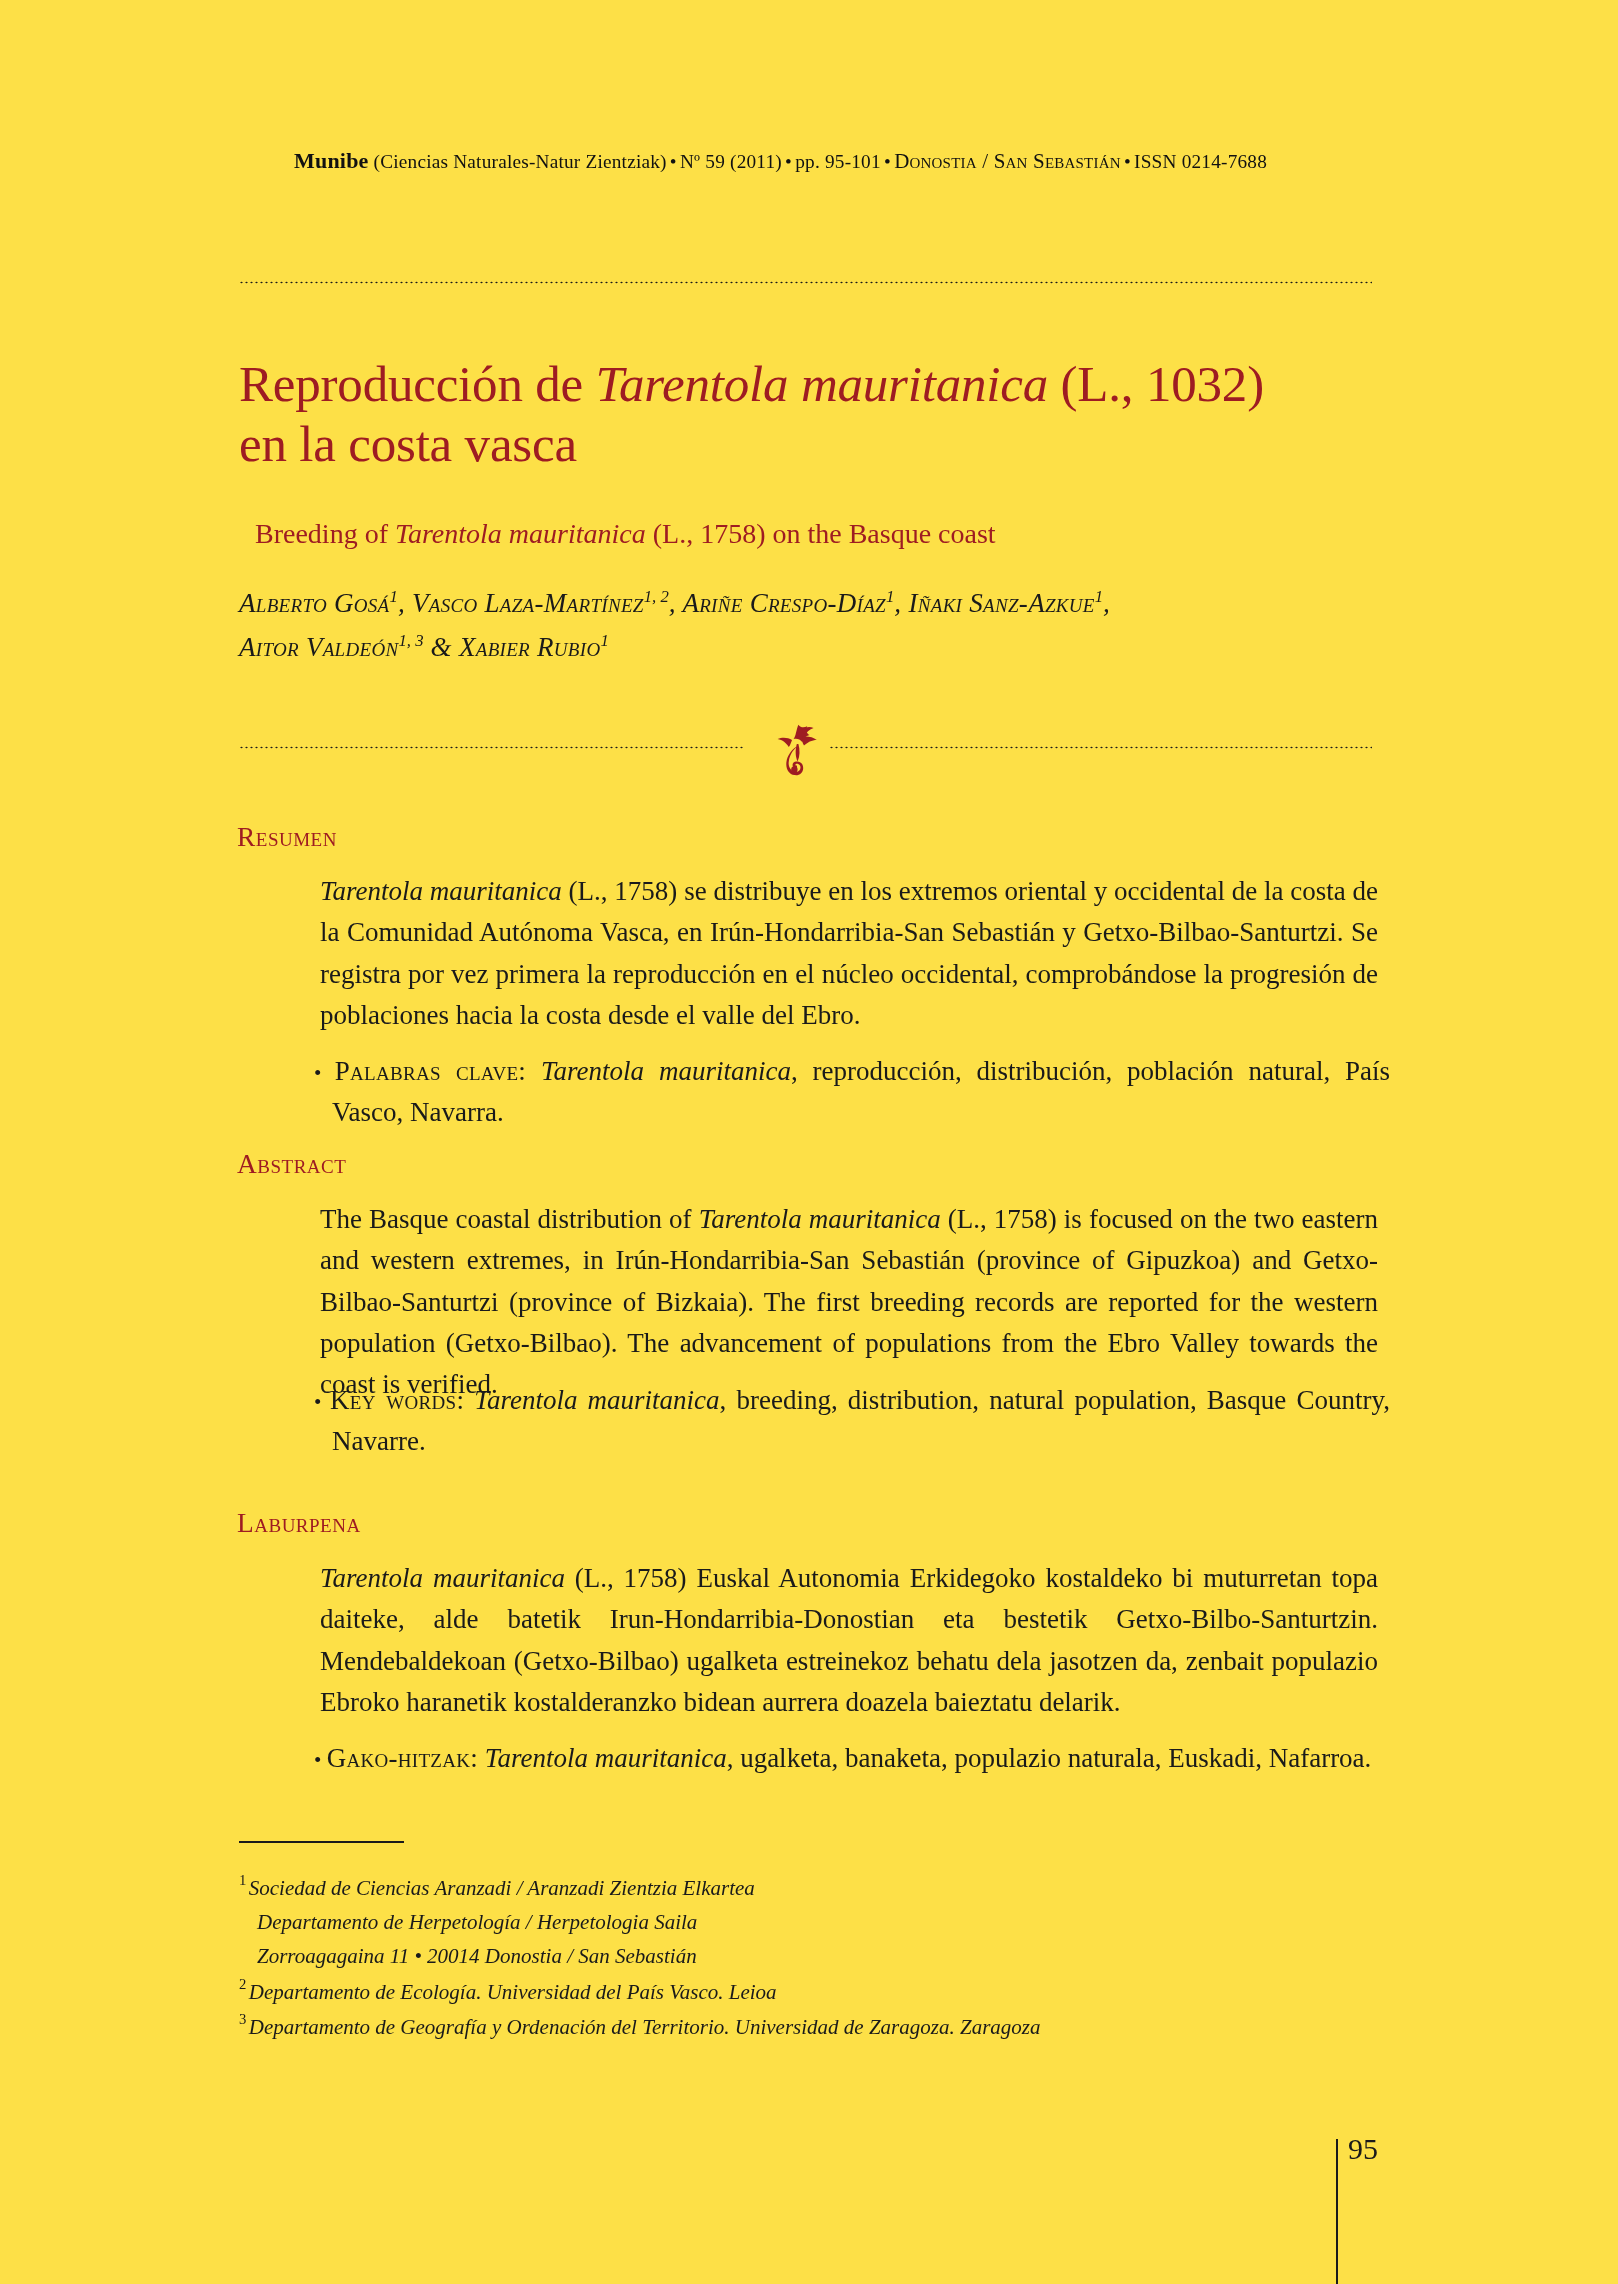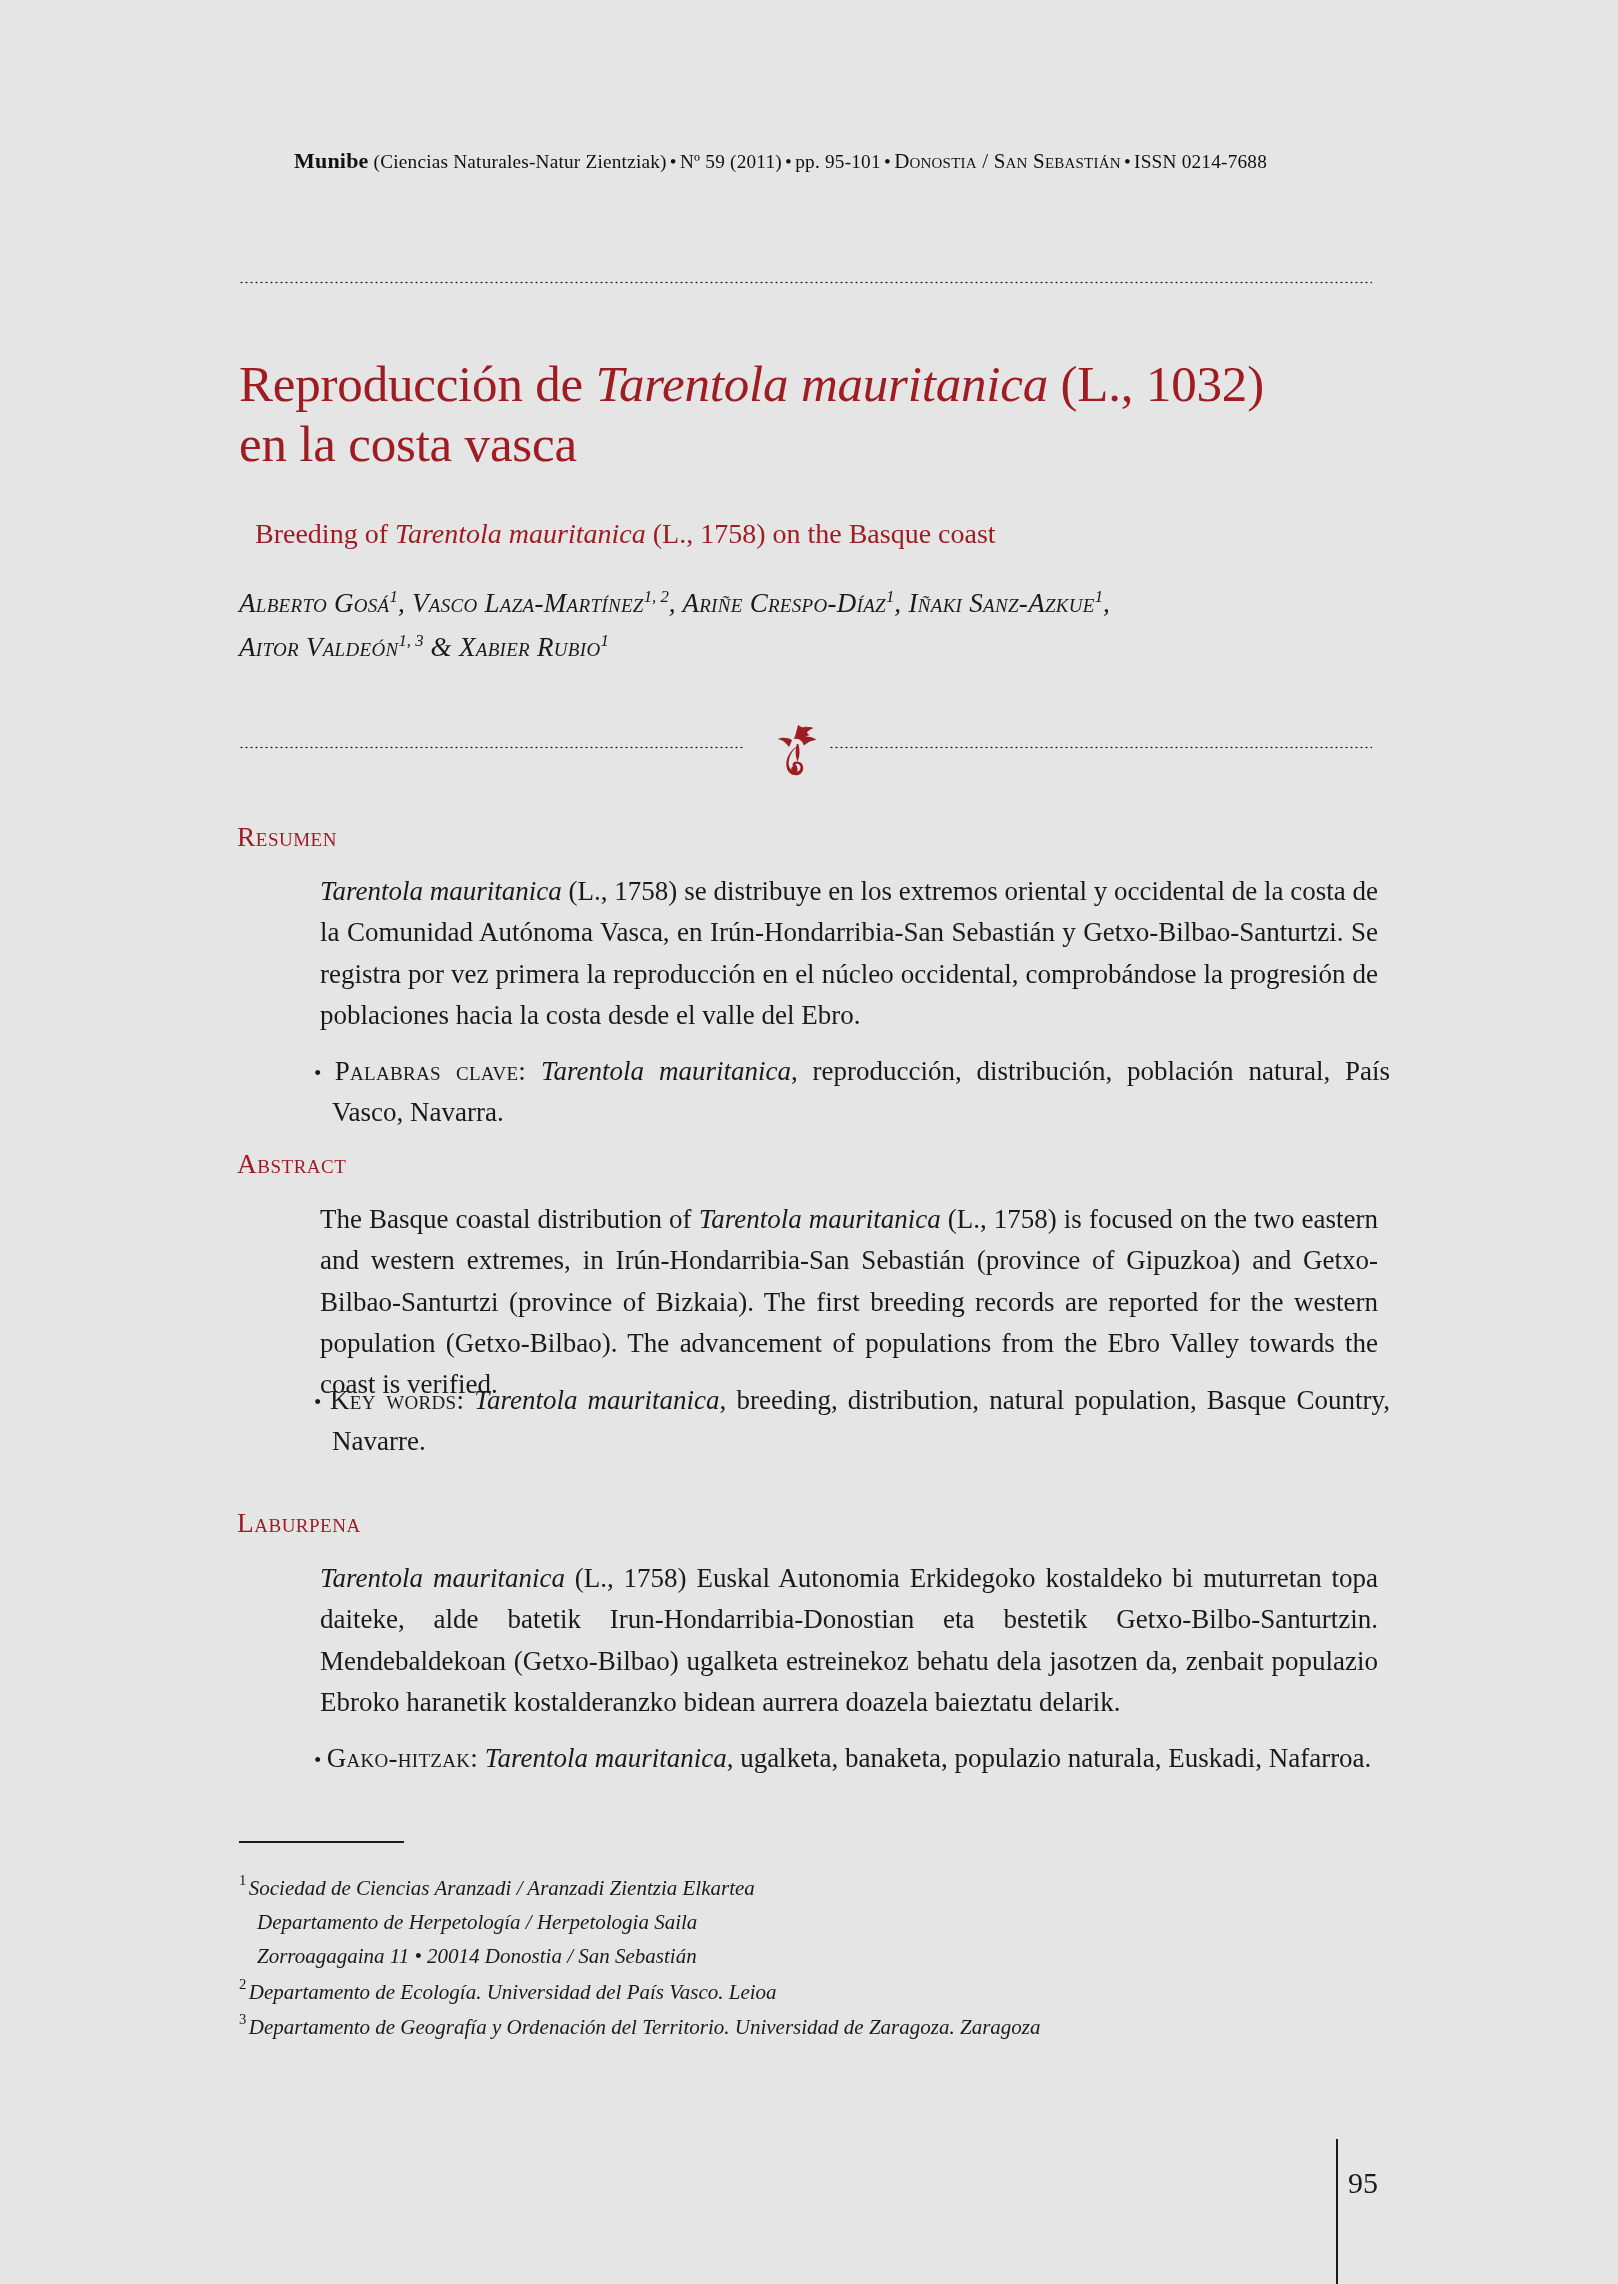--- a/index.html
+++ b/index.html
@@ -4,21 +4,21 @@
 <style>
   html, body {
     margin: 0;
     padding: 0;
     background: #ffffff;
   }
   .page {
     position: relative;
     width: 1619px;
     height: 2284px;
-    background: #e5e5e5;
+    background: #fde047;
     font-family: "Liberation Serif", "DejaVu Serif", serif;
     color: #1a1a1a;
     overflow: hidden;
     box-sizing: border-box;
   }
 
   
   .running-head {
     position: absolute;
     left: 294px;
@@ -211,21 +211,20 @@
     height: 145px;
     background: #1a1a1a;
   }
   .folio-number {
     position: absolute;
     left: 1348px;
     top: 2134px;
     font-size: 30px;
     color: #1a1a1a;
     line-height: 1;
-    margin-top: 34px;
   }
 </style>
 </head>
 <body>
 
 <div class="page">
 
   <div class="running-head">
     <span class="journal">Munibe</span>
     <span>(Ciencias Naturales-Natur Zientziak)</span><span class="sep">•</span><span>Nº 59 (2011)</span><span class="sep">•</span><span>pp. 95-101</span><span class="sep">•</span><span class="sc">Donostia / San Sebastián</span><span class="sep">•</span><span>ISSN 0214-7688</span>

